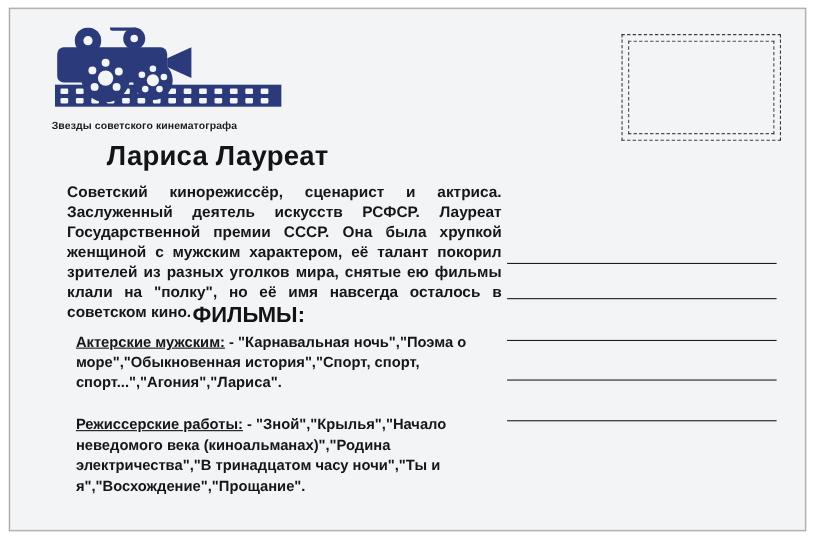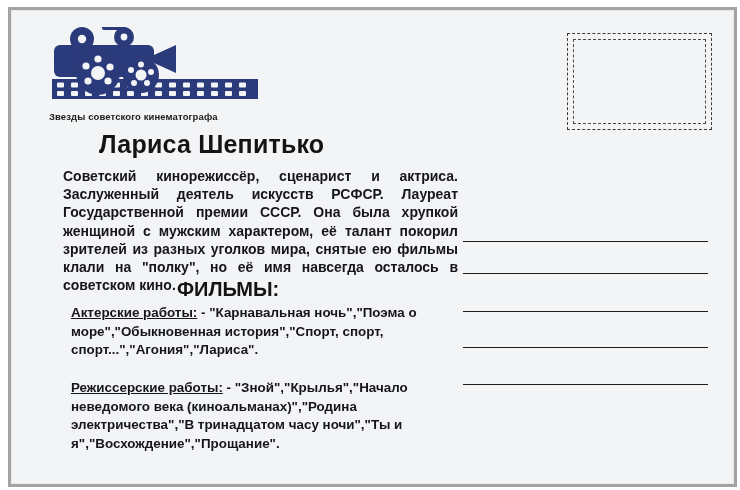--- a/index.html
+++ b/index.html
@@ -18,21 +18,21 @@
     background: #ffffff;
     overflow: hidden;
   }
   .card {
     position: absolute;
     left: 8px;
     top: 7px;
     width: 723px;
     height: 474px;
     background: #f3f4f6;
-    border: 3px solid #a3a3a3;
+    border: 1px solid #a3a3a3;
     box-shadow: 0 0 0 1px #e7e9ec inset;
   }
   
   .logo-wrap {
     position: absolute;
     left: 27px;
     top: 17px;
     width: 220px;
     height: 75px;
   }
@@ -199,28 +199,28 @@
           <circle cx="113" cy="45" r="3"></circle>
           <circle cx="109" cy="56" r="3"></circle>
           <circle cx="96" cy="56" r="3"></circle>
           <circle cx="93" cy="43" r="3"></circle>
         </g>
       </svg>
     </div>
 
     <div class="logo-caption">Звезды советского кинематографа</div>
 
-    <div class="name-title">Лариса Шепитько</div>
+    <div class="name-title">Лариса Лауреат</div>
 
     <div class="bio">Советский кинорежиссёр, сценарист и актриса. Заслуженный деятель искусств РСФСР. Лауреат Государственной премии СССР. Она была хрупкой женщиной с мужским характером, её талант покорил зрителей из разных уголков мира, снятые ею фильмы клали на "полку", но её имя навсегда осталось в советском кино.</div>
 
     <div class="films-head">ФИЛЬМЫ:</div>
 
     <div class="block block-actor">
-      <span class="lead">Актерские работы:</span><span> - "Карнавальная ночь","Поэма о море","Обыкновенная история","Спорт, спорт, спорт...","Агония","Лариса".</span>
+      <span class="lead">Актерские мужским:</span><span> - "Карнавальная ночь","Поэма о море","Обыкновенная история","Спорт, спорт, спорт...","Агония","Лариса".</span>
     </div>
 
     <div class="block block-director">
       <span class="lead">Режиссерские работы:</span><span> - "Зной","Крылья","Начало неведомого века (киноальманах)","Родина электричества","В тринадцатом часу ночи","Ты и я","Восхождение","Прощание".</span>
     </div>
 
     <div class="stamp-box">
       <div class="stamp-inner"></div>
     </div>
 

